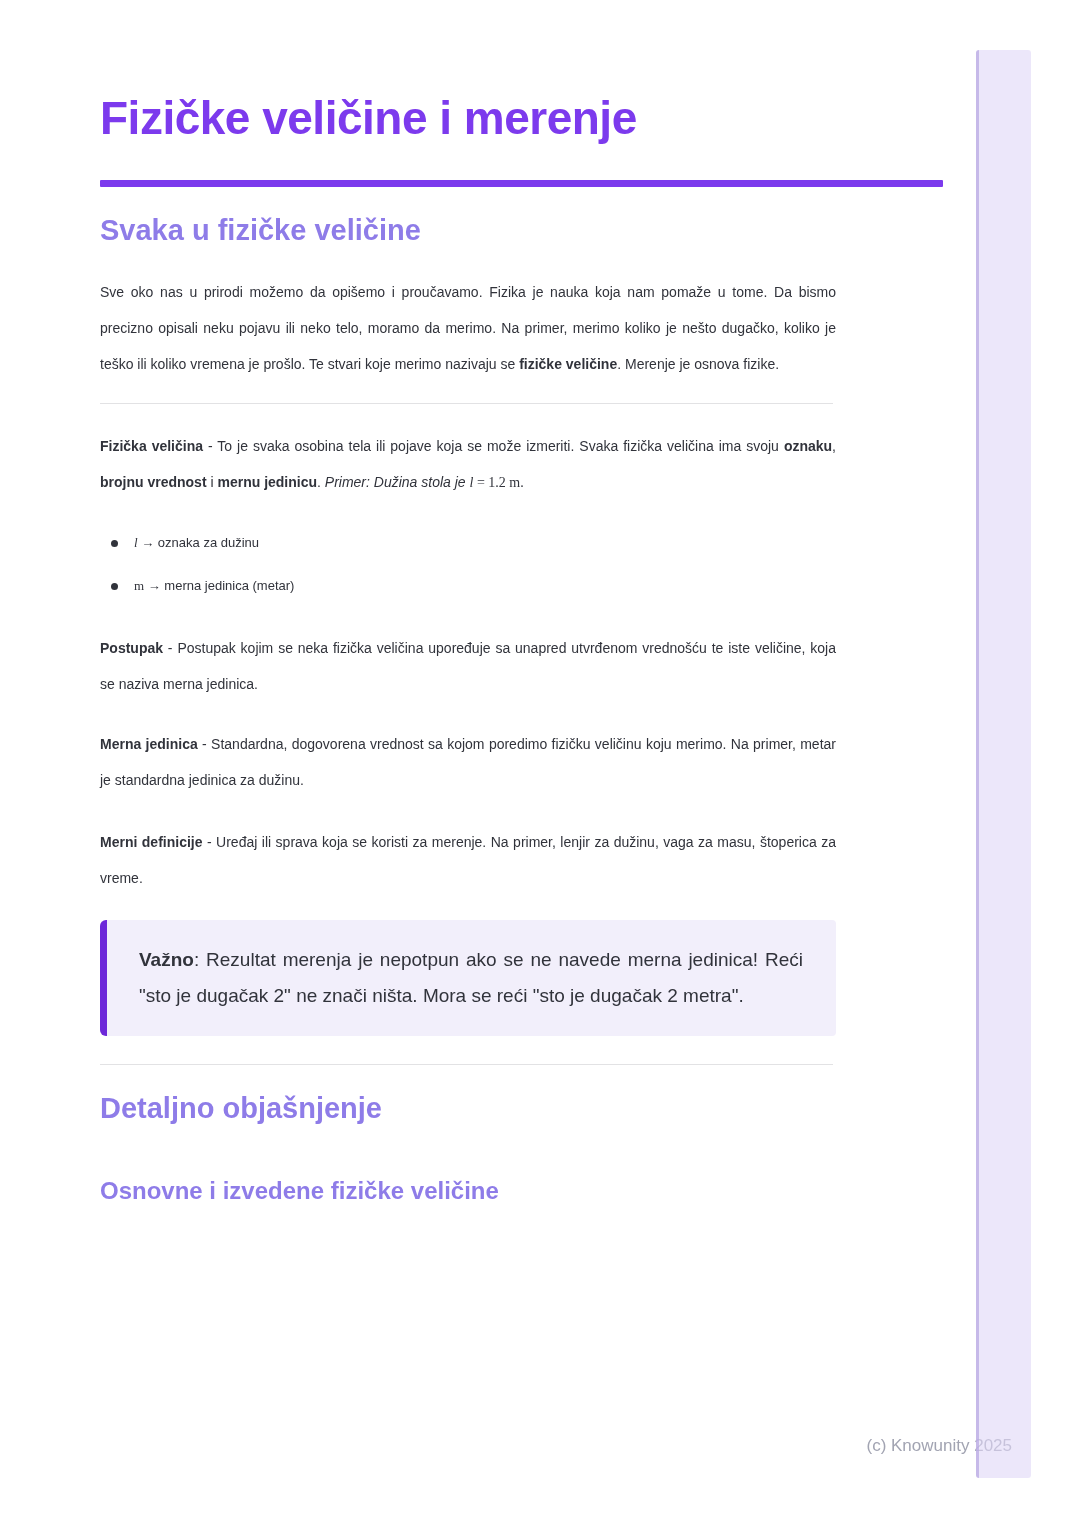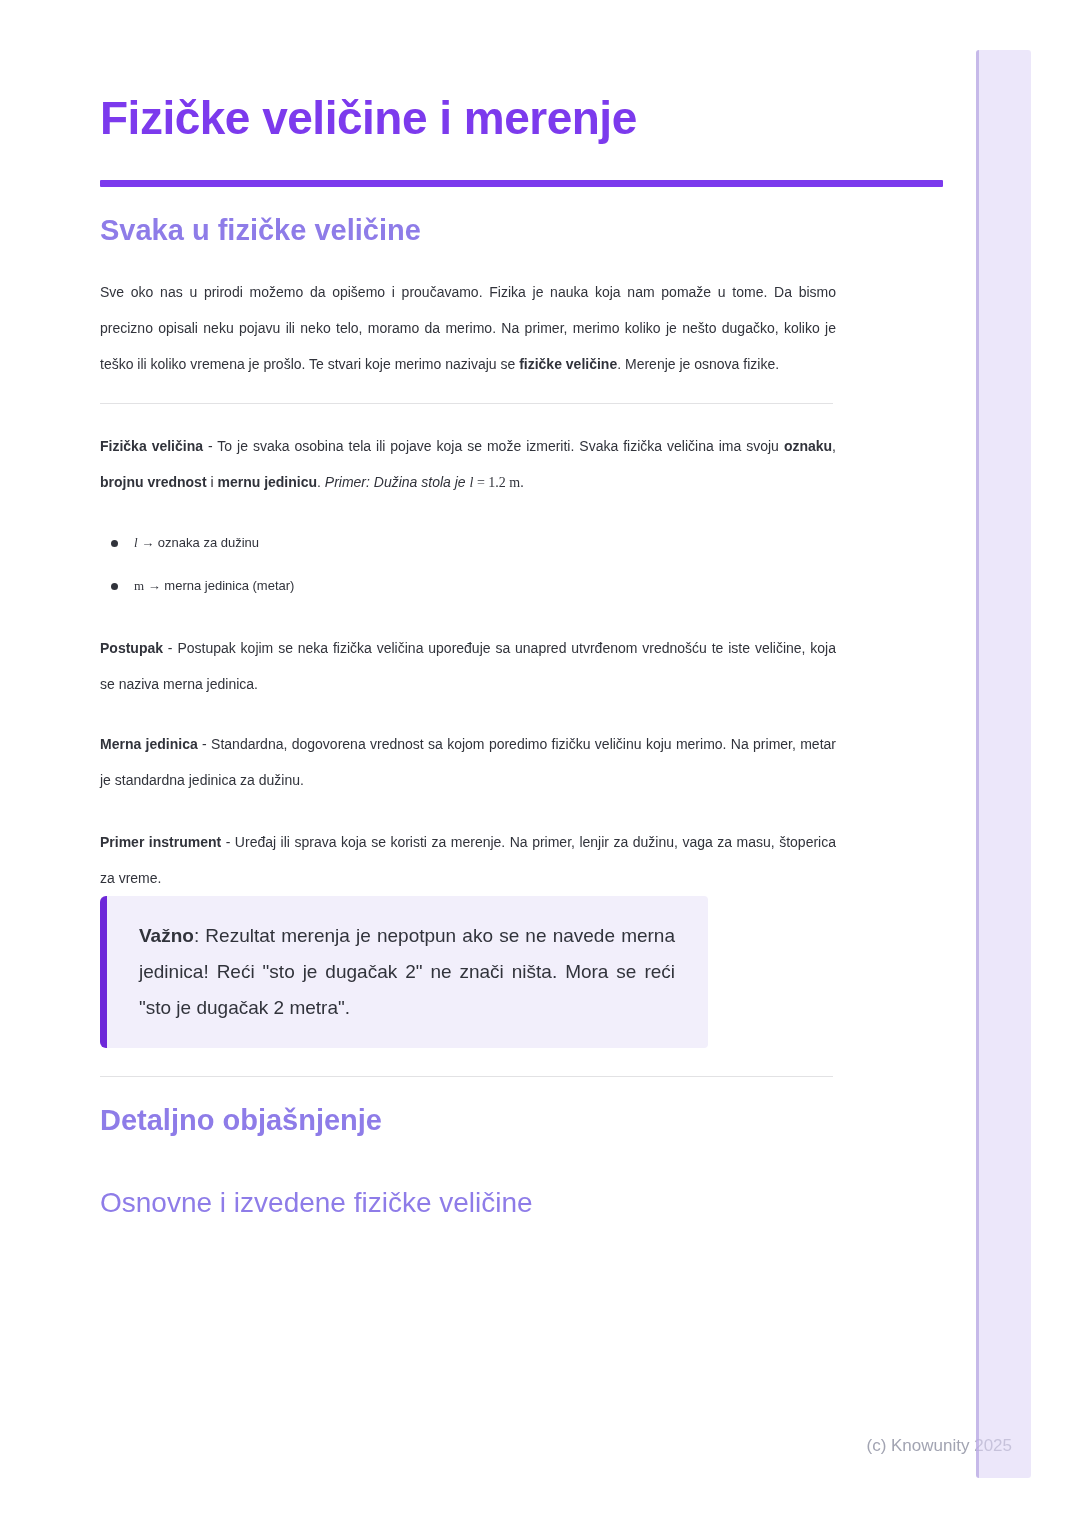--- a/index.html
+++ b/index.html
@@ -36,21 +36,21 @@
     background:var(--accent);
     border-radius:1px;
   }
   h2.section-heading{
     margin-top:23px;
     font-size:29px;line-height:40px;font-weight:700;
     color:var(--heading);
   }
   h3.sub-heading{
     margin-top:48px;
-    font-size:28px;line-height:30px;font-weight:400;
+    font-size:24px;line-height:30px;font-weight:700;
     color:var(--heading);
   }
   p.body-par{
     margin-top:24px;
     font-size:14px;line-height:36px;
     color:var(--body-text);
     text-align:justify;
   }
   hr.divider{
     border:none;border-top:1px solid var(--divider);
@@ -68,22 +68,22 @@
     color:var(--body-text);
   }
   ul.term-list li:first-child{margin-top:0;}
   ul.term-list li::before{
     content:"";
     position:absolute;left:11px;top:15px;
     width:7px;height:7px;border-radius:50%;
     background:var(--body-text);
   }
   .callout{
-    margin-top:0;
-    width:608px;
+    margin-top:24px;
+    width:736px;
     background:var(--callout-bg);
     border-left:7px solid var(--callout-border);
     border-radius:6px 4px 4px 6px;
     padding:22px 33px 22px 32px;
   }
   .callout p{
     margin-top:0;
     font-size:19px;line-height:36px;
     color:var(--body-text);
     text-align:justify;
@@ -130,21 +130,21 @@
     <section>
       <p class="body-par"><span class="b">Fizička veličina</span><span> - To je svaka osobina tela ili pojave koja se može izmeriti. Svaka fizička veličina ima svoju </span><span class="b">oznaku</span><span>, </span><span class="b">brojnu vrednost</span><span> i </span><span class="b">mernu jedinicu</span><span>. </span><span class="i">Primer: Dužina stola je </span><span class="i serif">l</span><span class="serif"> = 1.2 m.</span></p>
 
       <ul class="term-list">
         <li><span class="i serif">l</span><span> → oznaka za dužinu</span></li>
         <li><span class="serif">m</span><span> → merna jedinica (metar)</span></li>
       </ul>
 
       <p class="body-par" style="margin-top:26px;"><span class="b">Postupak</span><span> - Postupak kojim se neka fizička veličina upoređuje sa unapred utvrđenom vrednošću te iste veličine, koja se naziva merna jedinica.</span></p>
       <p class="body-par" style=""><span class="b">Merna jedinica</span><span> - Standardna, dogovorena vrednost sa kojom poredimo fizičku veličinu koju merimo. Na primer, metar je standardna jedinica za dužinu.</span></p>
-      <p class="body-par" style="margin-top:26px;"><span class="b">Primer instrument</span><span> - Uređaj ili sprava koja se koristi za merenje. Na primer, lenjir za dužinu, vaga za masu, štoperica za vreme.</span></p>
+      <p class="body-par" style="margin-top:26px;"><span class="b">Merni definicije</span><span> - Uređaj ili sprava koja se koristi za merenje. Na primer, lenjir za dužinu, vaga za masu, štoperica za vreme.</span></p>
 
       <aside class="callout">
         <p><span class="b">Važno</span><span>: Rezultat merenja je nepotpun ako se ne navede merna jedinica! Reći "sto je dugačak 2" ne znači ništa. Mora se reći "sto je dugačak 2 metra".</span></p>
       </aside>
     </section>
 
     <hr class="divider" style="margin-top:28px;">
 
     <section>
       <h2 class="section-heading">Detaljno objašnjenje</h2>

